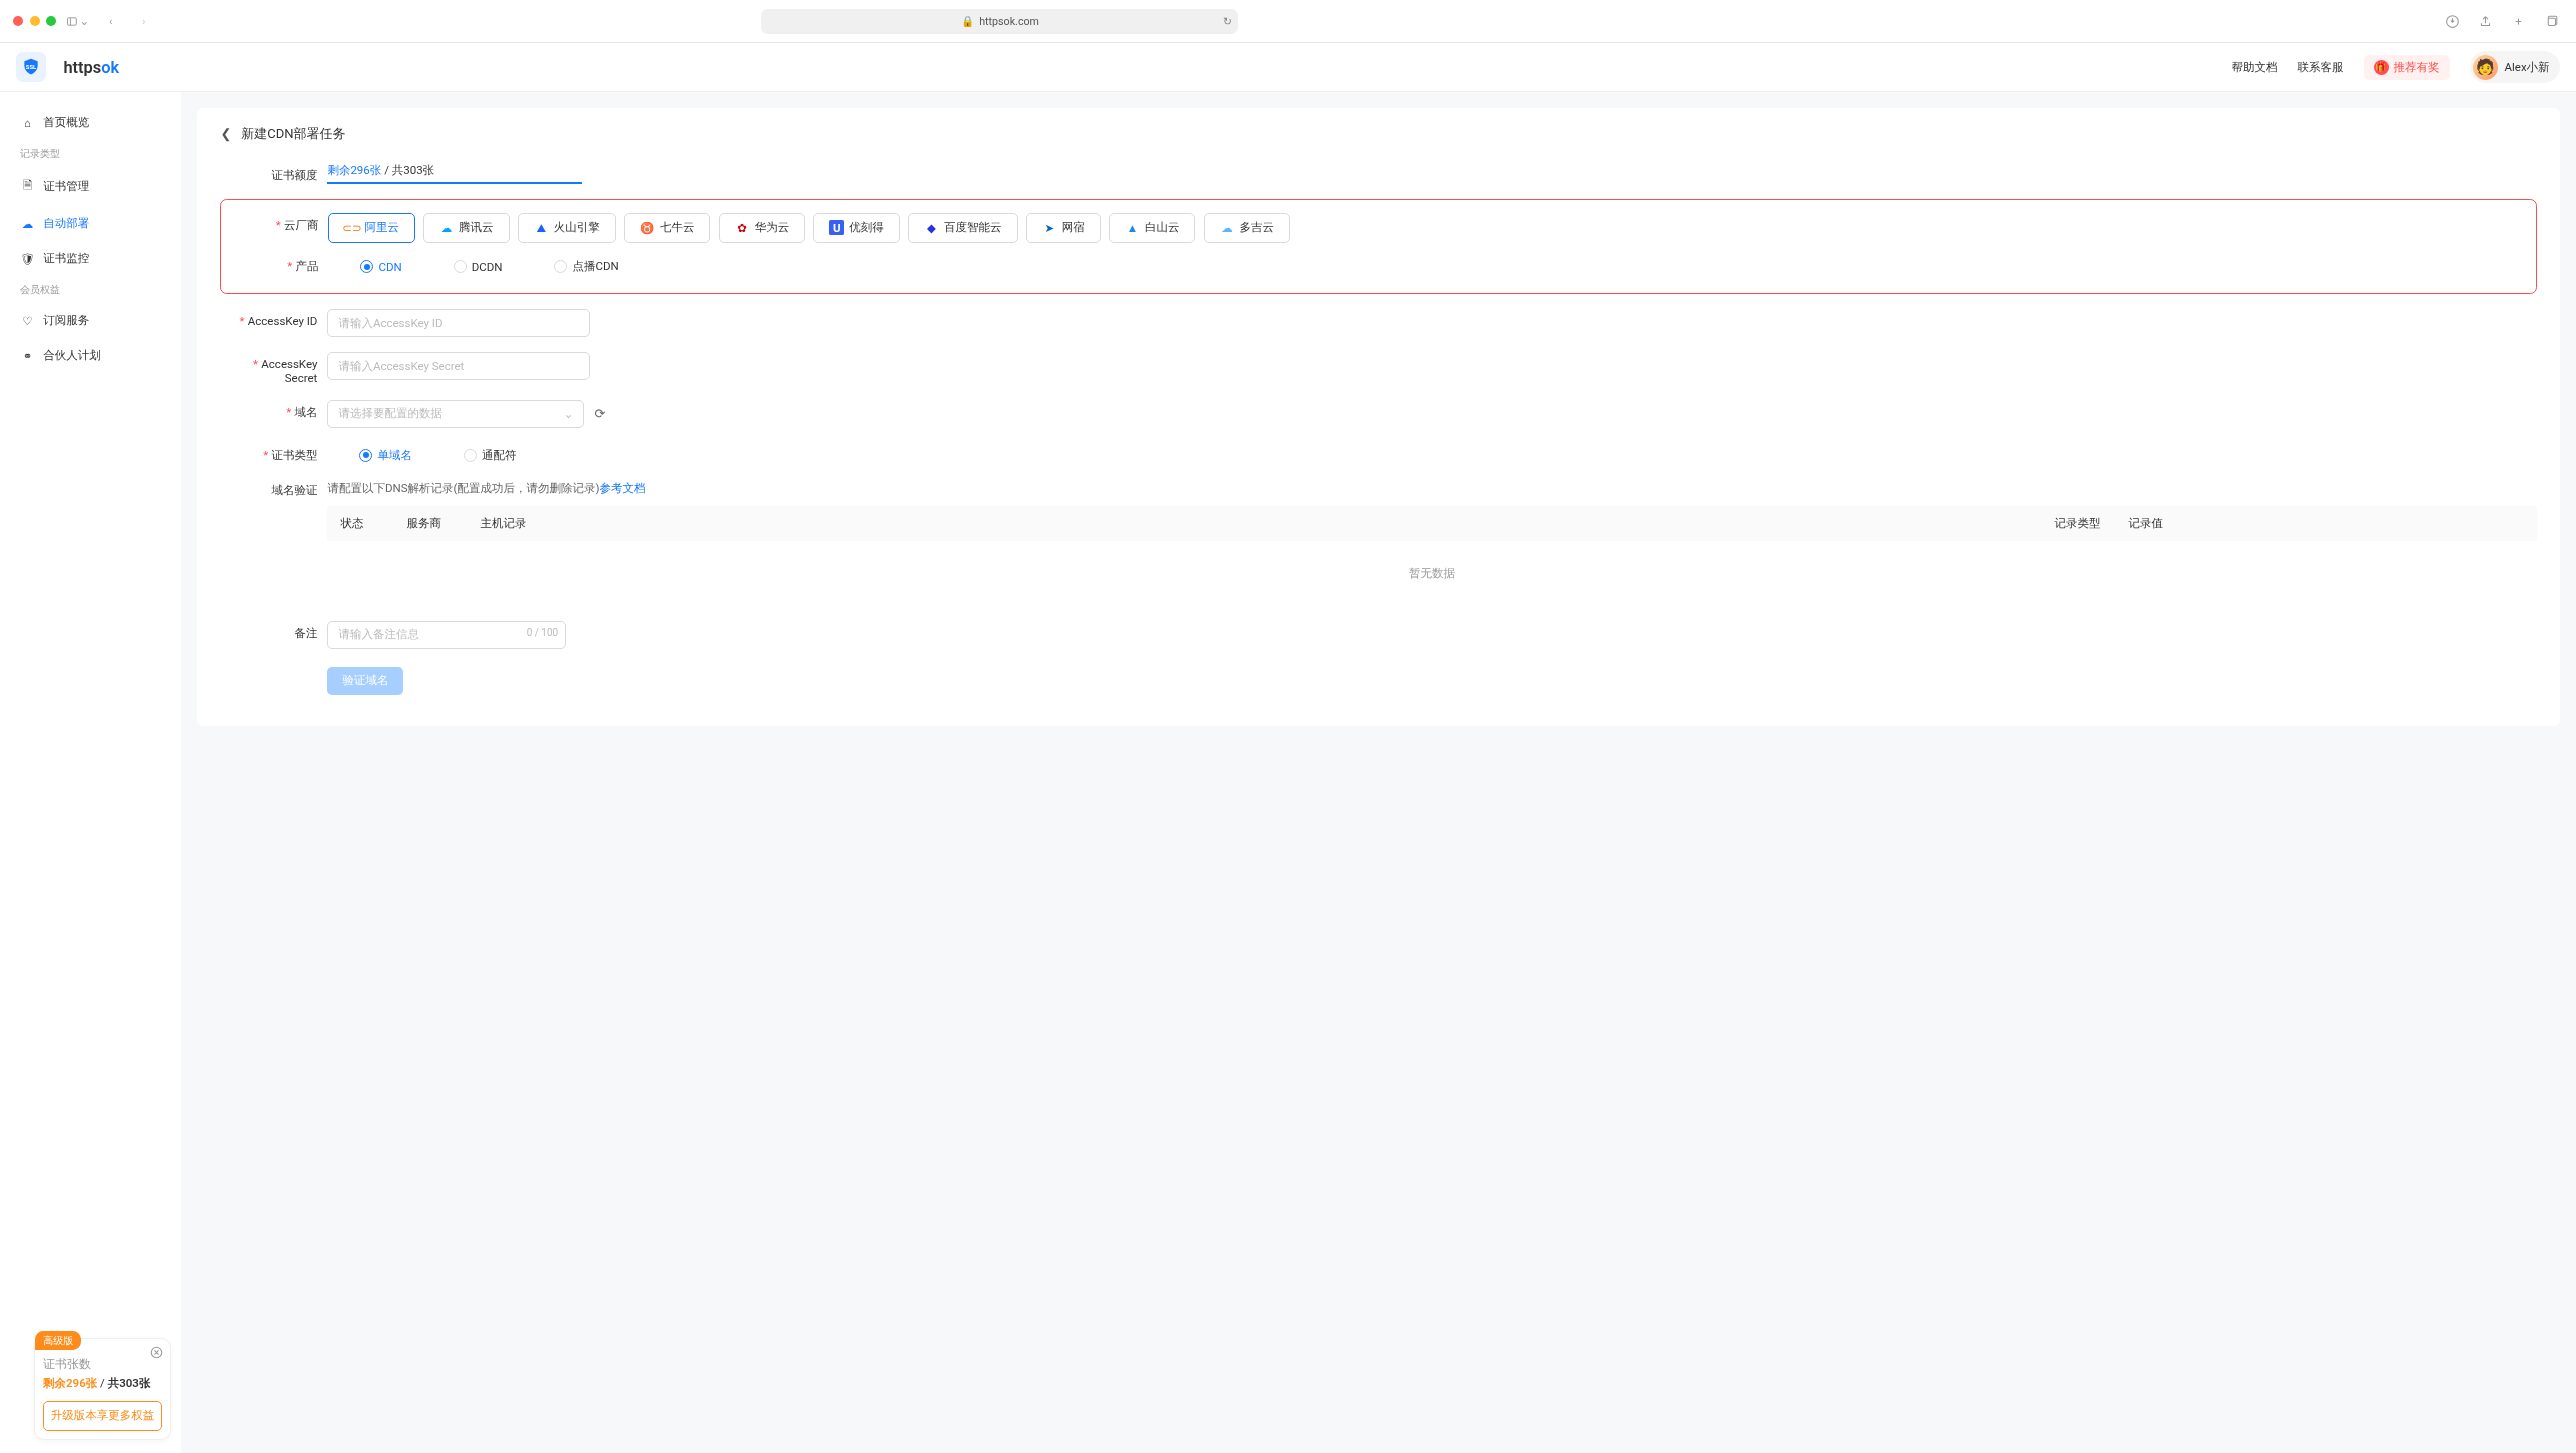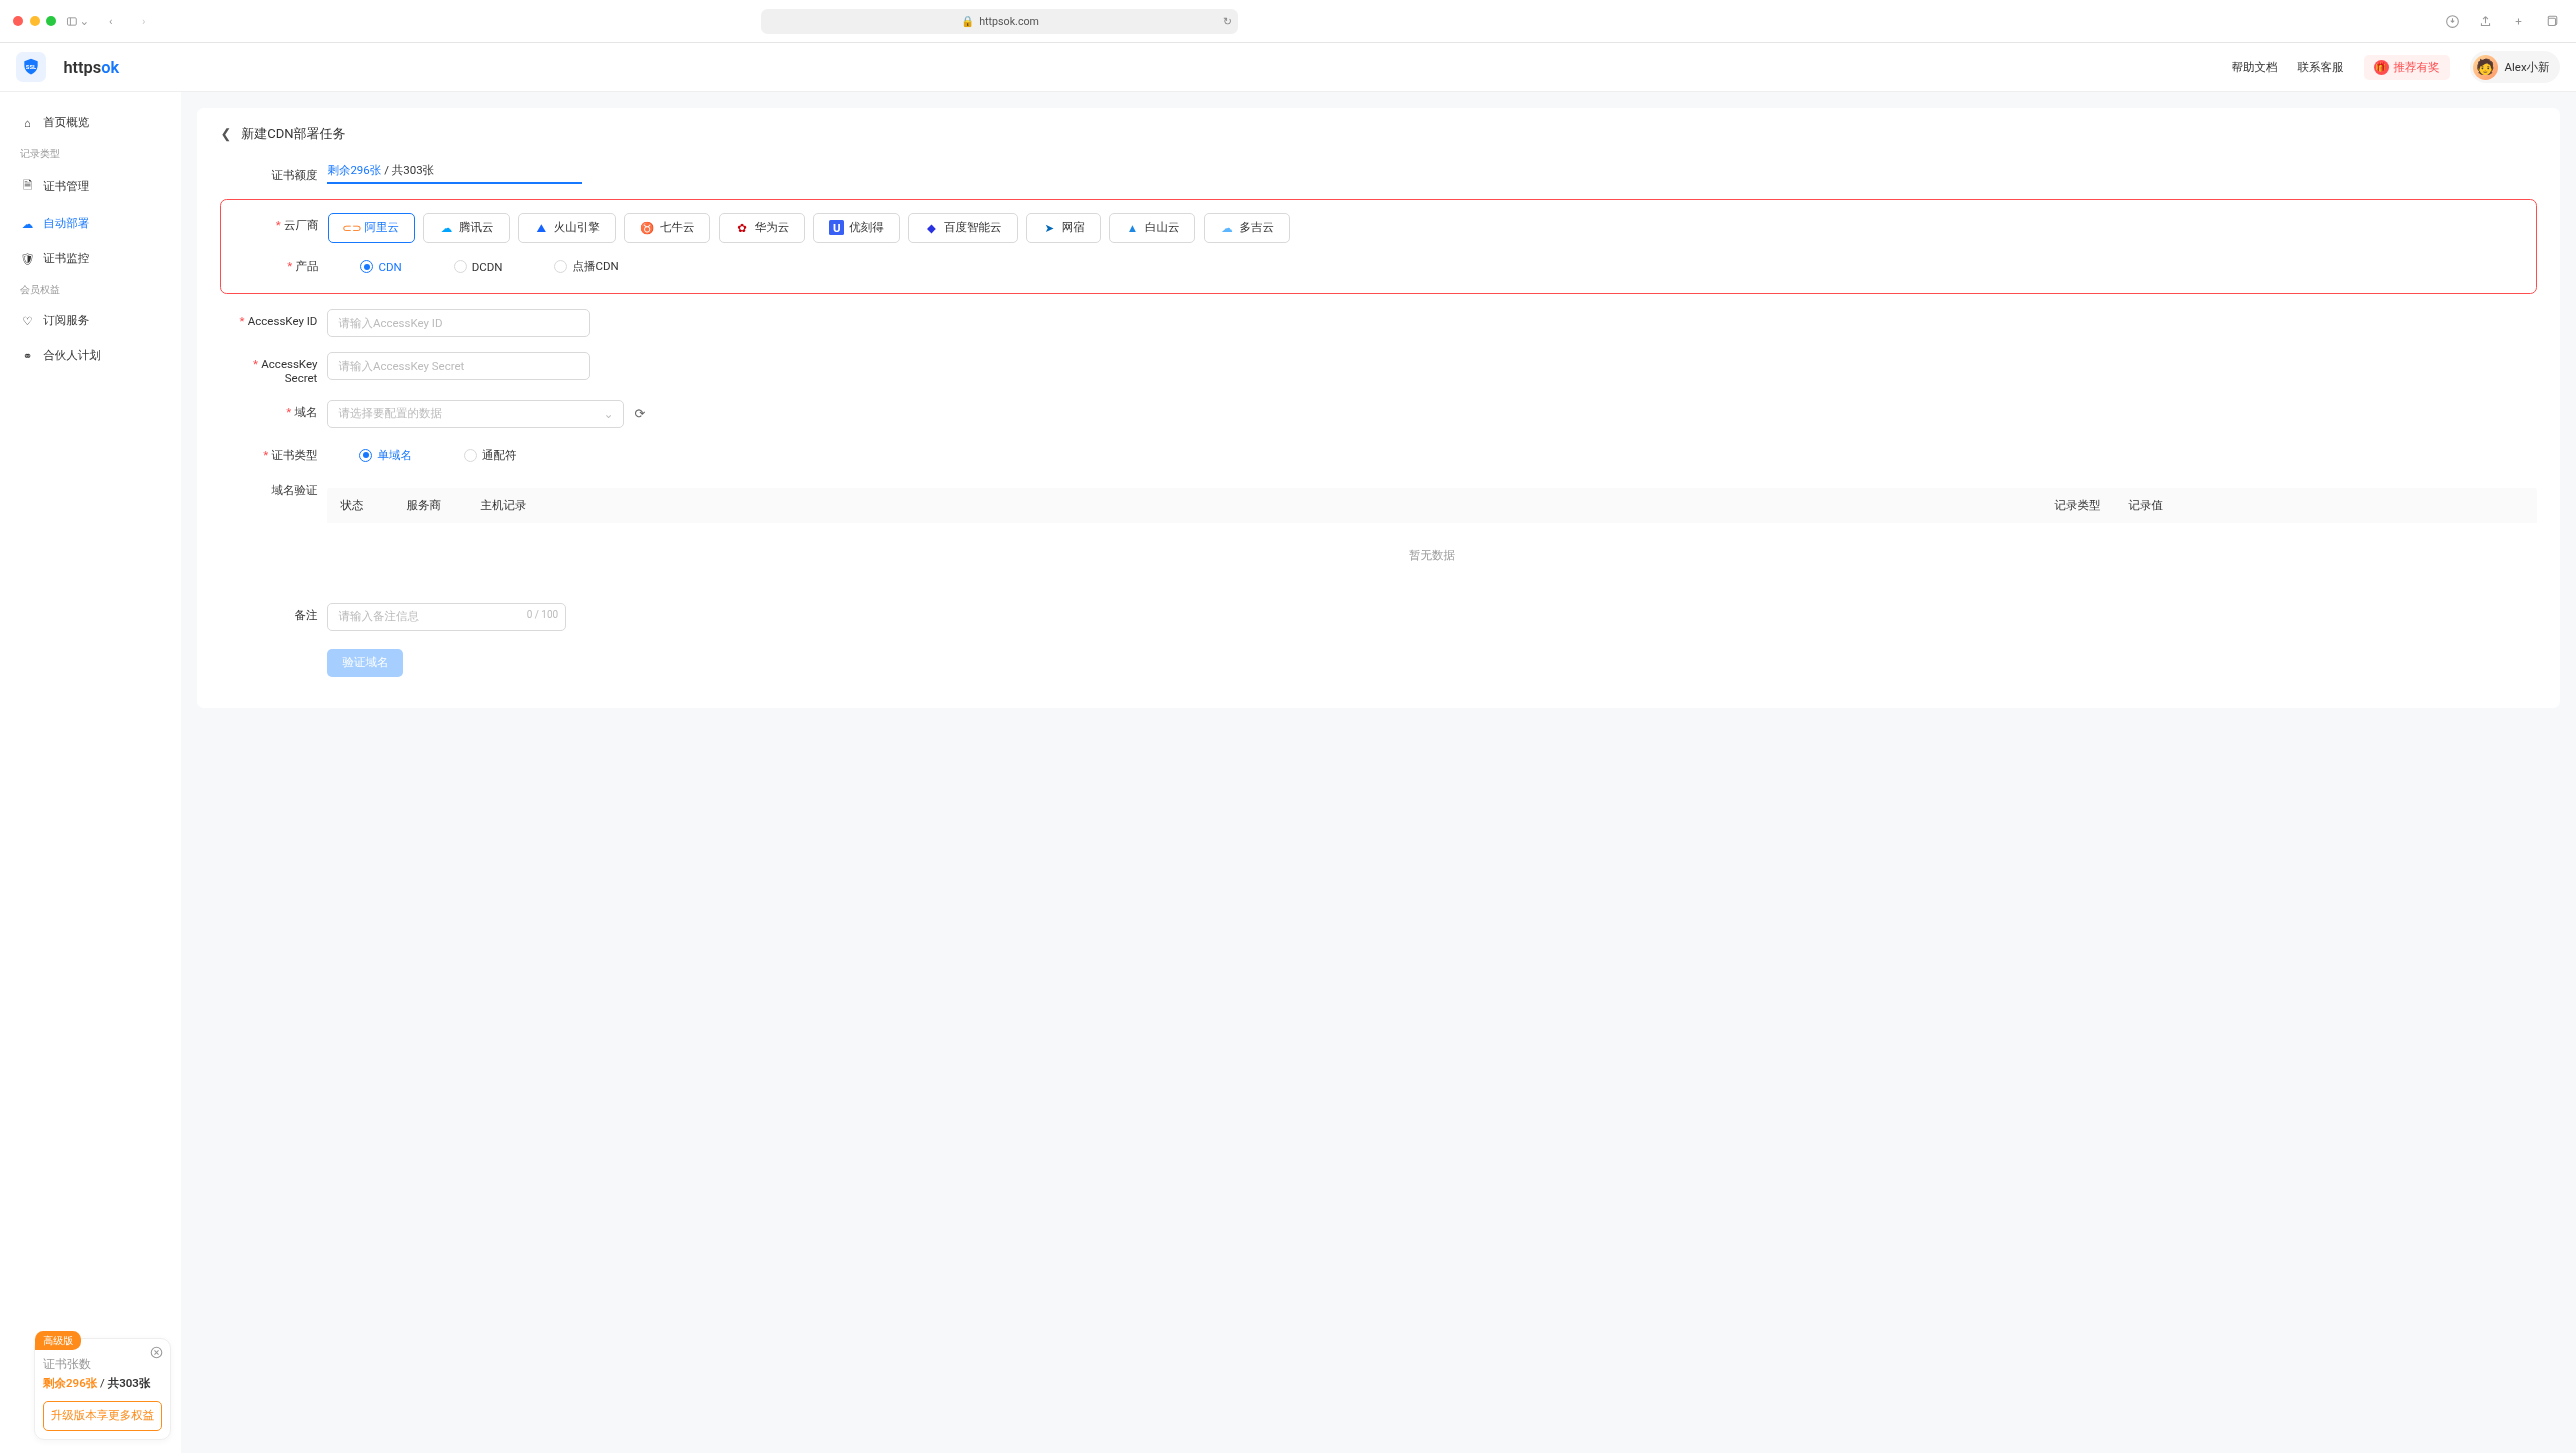--- a/index.html
+++ b/index.html
@@ -80,21 +80,21 @@
     .radio-item { display: flex; align-items: center; gap: 5px; cursor: pointer; padding-left: 32px; }
     .radio-circle { width: 13px; height: 13px; border: 0.8px solid #d9d9d9; border-radius: 50%; display: inline-flex; align-items: center; justify-content: center; }
     .radio-item.selected .radio-circle { border-color: #1677ff; }
     .radio-item.selected .radio-circle::after { content: ''; width: 6.6px; height: 6.6px; background: #1677ff; border-radius: 50%; }
     .radio-item.selected { color: #1677ff; }
     
     .text-input { width: 263px; height: 28px; border: 0.8px solid #d9d9d9; border-radius: 5px; padding: 0 10px; font-size: 11.5px; }
     .text-input::placeholder { color: #bbb; }
     
     .select-wrap { display: flex; align-items: center; gap: 10px; }
-    .select-input { width: 297px; height: 28px; border: 0.8px solid #d9d9d9; border-radius: 5px; padding: 0 10px; display: flex; align-items: center; justify-content: space-between; color: #bbb; cursor: pointer; }
+    .select-input { width: 257px; height: 28px; border: 0.8px solid #d9d9d9; border-radius: 5px; padding: 0 10px; display: flex; align-items: center; justify-content: space-between; color: #bbb; cursor: pointer; }
     .refresh-icon { color: #666; cursor: pointer; font-size: 13px; }
     
     .dns-hint { color: #666; padding-top: 3.3px; }
     .dns-hint a { color: #1677ff; text-decoration: none; }
     
     .dns-table { width: 100%; margin-top: 10px; }
     .dns-table-header { display: flex; background: #fafafa; padding: 10px 13px; font-size: 11.5px; color: #333; border-radius: 3.3px 3.3px 0 0; }
     .dns-col-status { width: 66px; }
     .dns-col-provider { width: 74px; }
     .dns-col-host { flex: 1; }
@@ -363,20 +363,23 @@
                 <span class="radio-circle"></span>
                 <span>通配符</span>
               </div>
           </div>
         </div>
       </div>
 
       <div class="form-row">
         <div class="form-label"><span>域名验证</span></div>
         <div class="form-content">
+          <div class="dns-hint">
+            <span>请配置以下DNS解析记录(配置成功后，请勿删除记录)</span><a>参考文档</a>
+          </div>
           <div class="dns-table">
             <div class="dns-table-header">
               <div class="dns-col-status">状态</div>
               <div class="dns-col-provider">服务商</div>
               <div class="dns-col-host">主机记录</div>
               <div class="dns-col-type">记录类型</div>
               <div class="dns-col-value">记录值</div>
             </div>
             <div class="dns-table-empty">暂无数据</div>
           </div>

